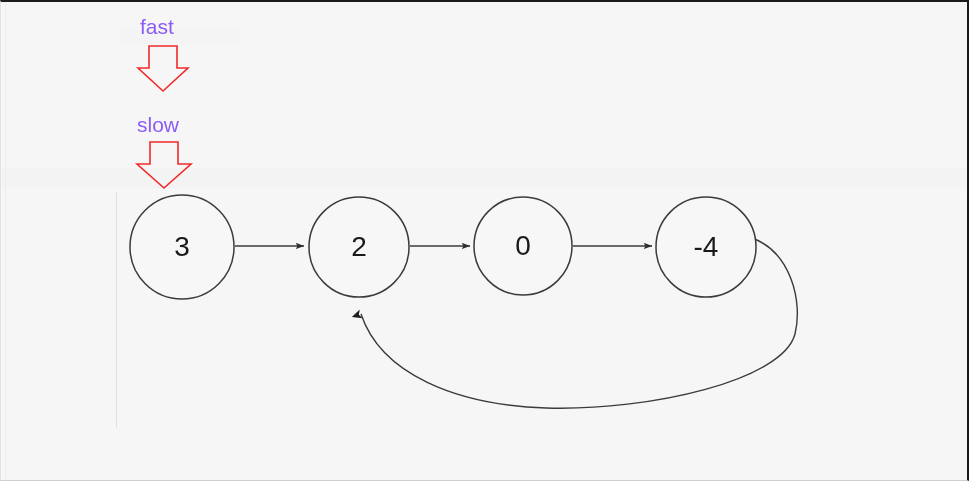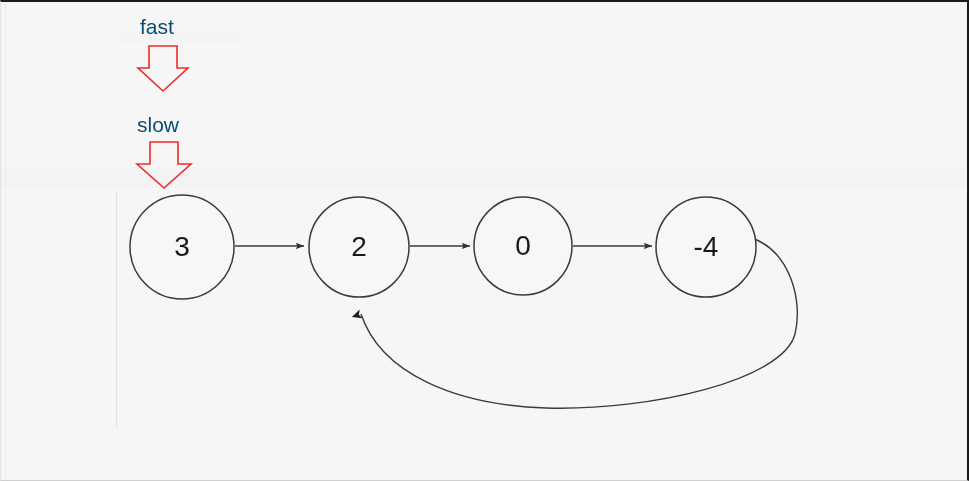--- a/index.html
+++ b/index.html
@@ -45,21 +45,21 @@
     position: absolute;
     left: 4px;
     top: 0px;
     width: 1px;
     height: 481px;
     background: #ededed;
   }
   
   .ptr-label {
     position: absolute;
-    color: #0c4a6e;
+    color: #8b5cf6;
     font-size: 21px;
     line-height: 21px;
     white-space: nowrap;
     font-family: "Liberation Sans", sans-serif;
   }
   .svg-layer {
     position: absolute;
     left: 0;
     top: 0;
     width: 969px;

